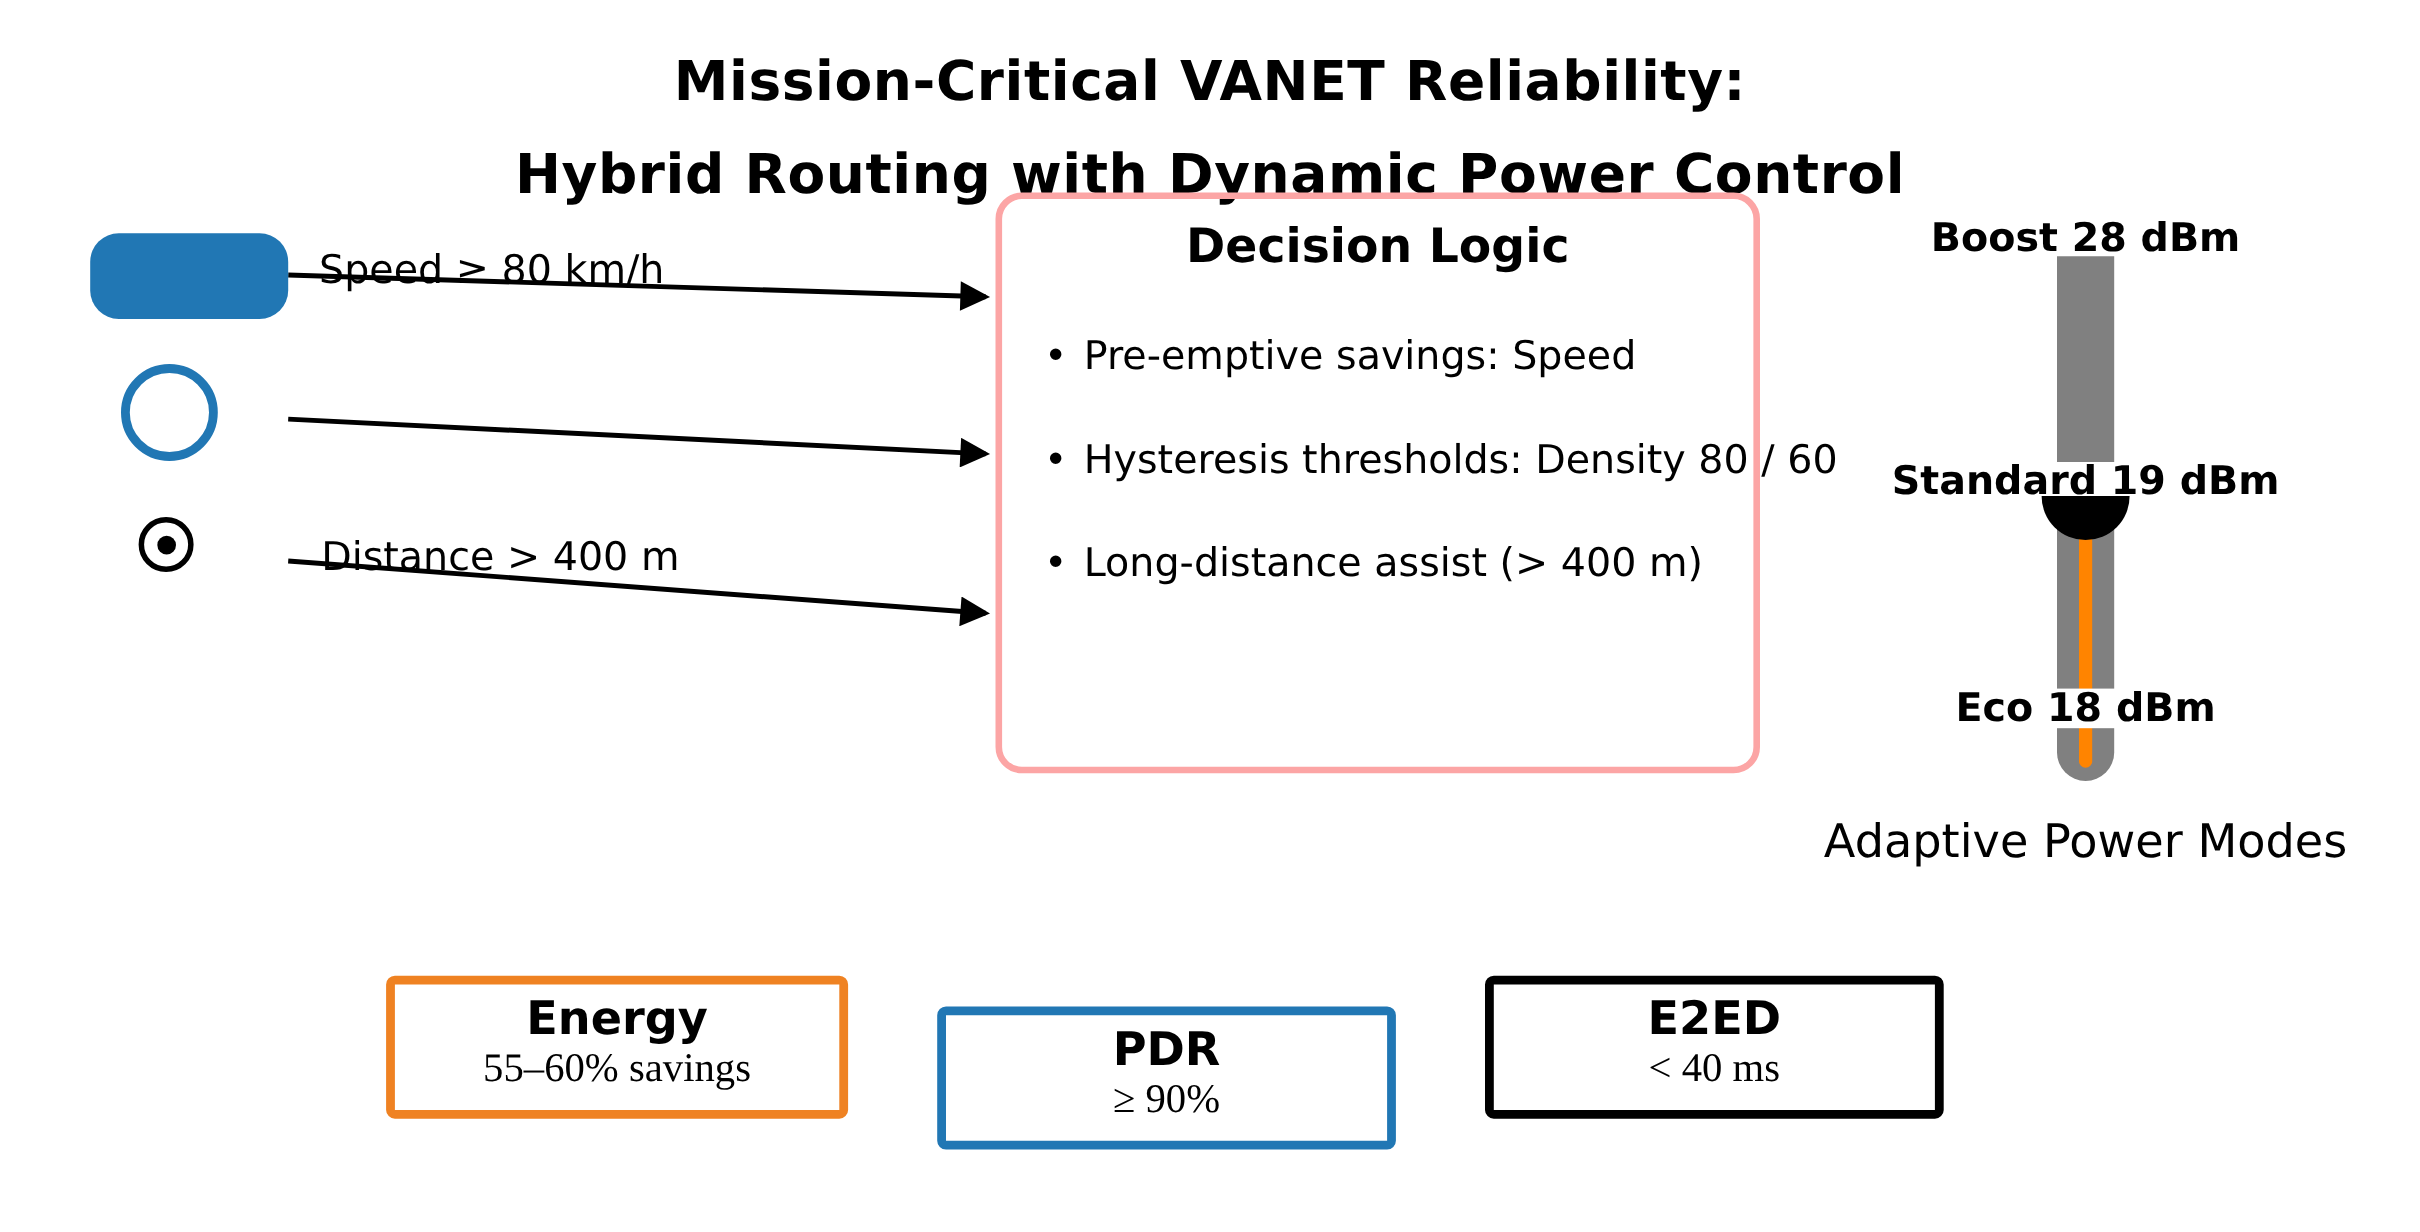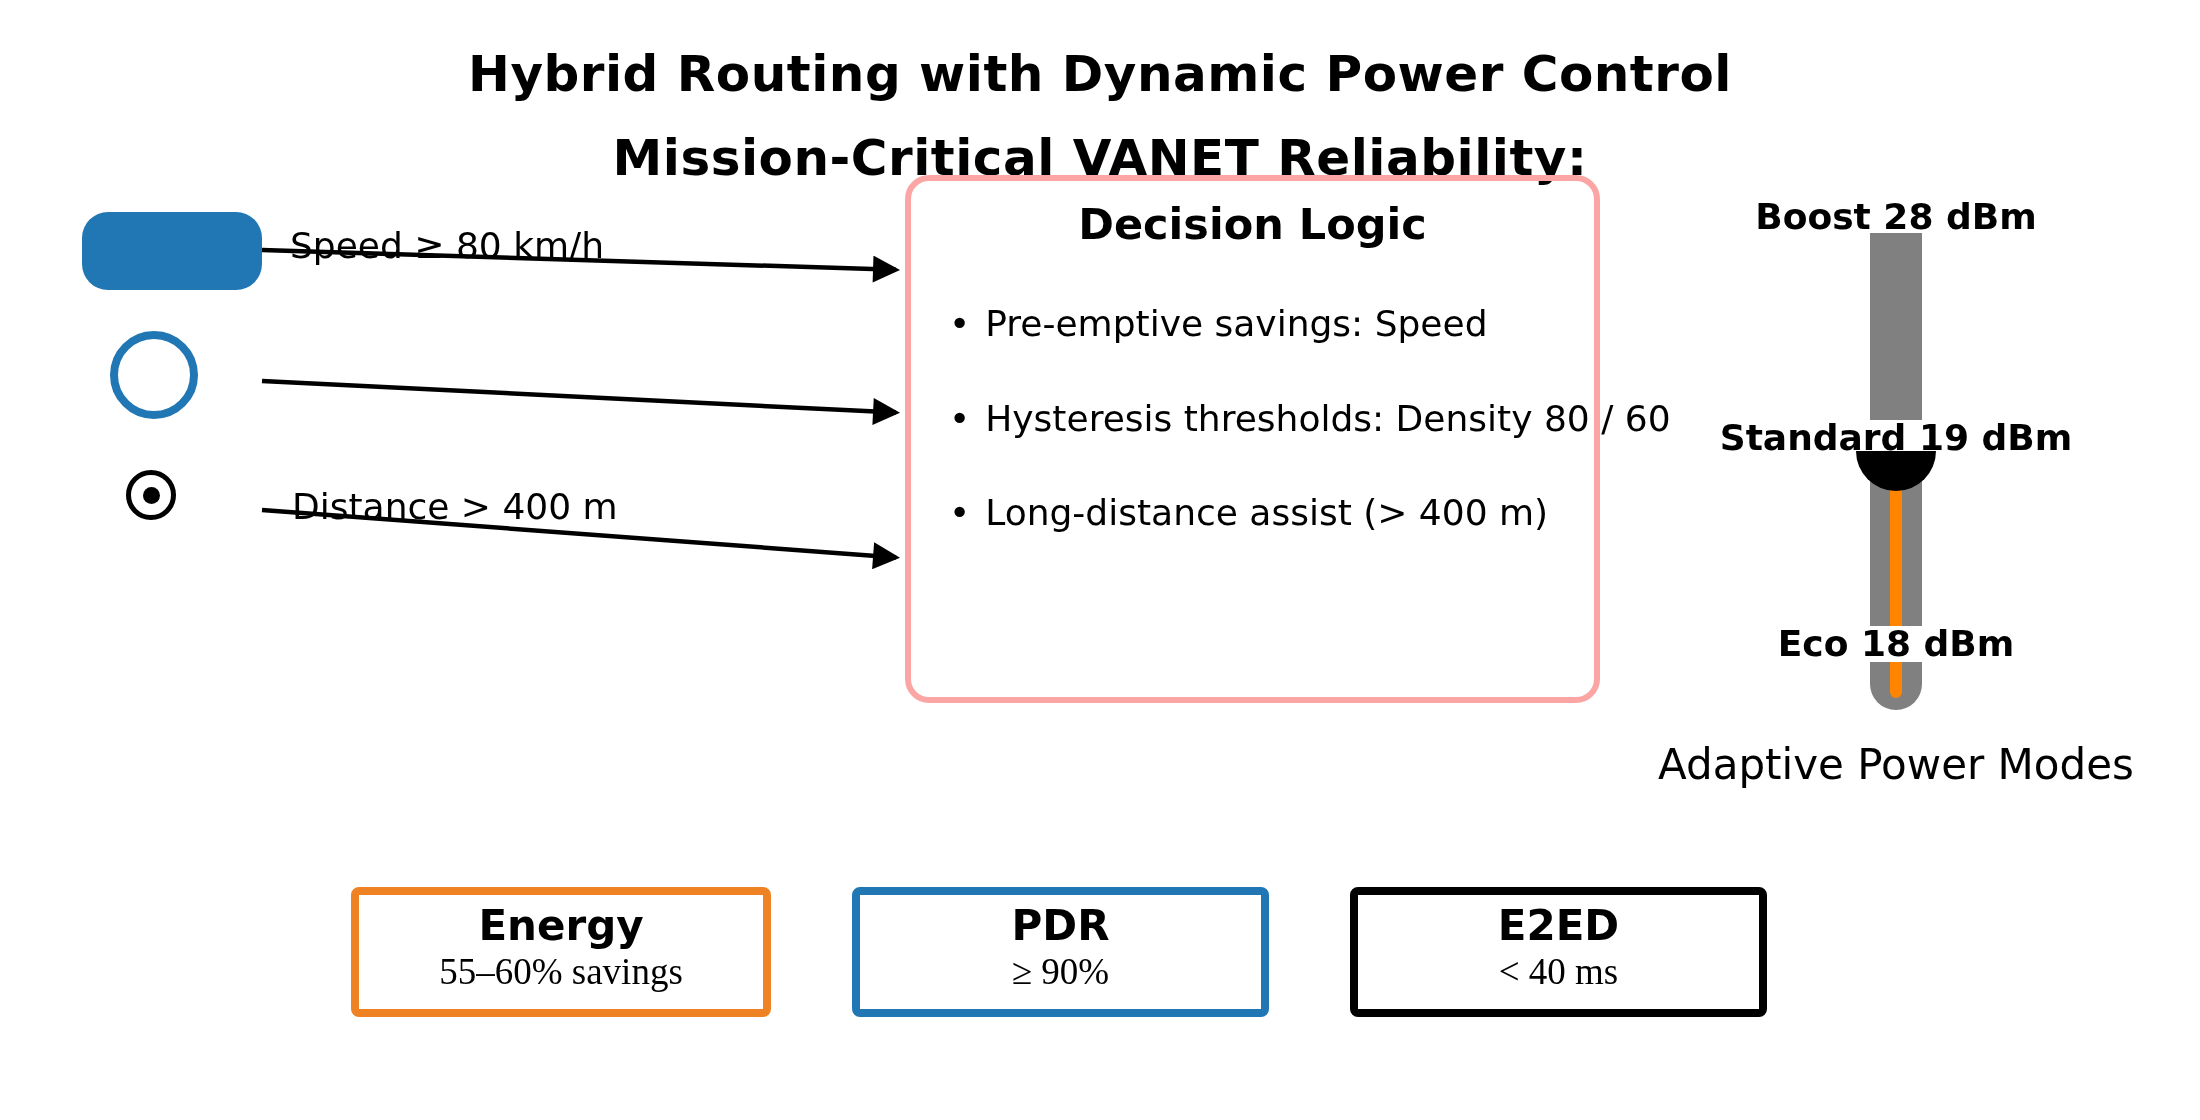--- a/index.html
+++ b/index.html
@@ -133,33 +133,33 @@
   
   .metric-card {
     position: absolute; top: 887px; height: 130px;
     border: 8px solid #000;
     border-radius: 8px;
     box-sizing: border-box;
     text-align: center;
     background: #fff;
   }
   #card-energy { left: 351px;  width: 420px; }
-  #card-pdr    { left: 852px;  width: 417px; }
+  #card-pdr    { left: 852px;  width: 417px; margin-top: 28px; }
   #card-e2ed   { left: 1350px; width: 417px; }
   .metric-title { margin-top: 10px; font-size: 42px; font-weight: bold; line-height: 1; }
   .metric-value { margin-top: 6px;  font-size: 37px; line-height: 1; font-family: Liberation Serif, serif; }
 </style>
 </head>
 <body>
 
 <div class="canvas">
 
   <div class="title">
+    <div>Mission-Critical VANET Reliability:</div>
     <div>Hybrid Routing with Dynamic Power Control</div>
-    <div>Mission-Critical VANET Reliability:</div>
   </div>
 
   <svg class="arrows" viewBox="0 0 2200 1120">
     <defs>
       <marker id="ah" viewBox="0 0 10 10" refX="8.5" refY="5" markerWidth="7" markerHeight="6" orient="auto">
         <path class="ah" d="M 0 0 L 10 5 L 0 10 z"></path>
       </marker>
     </defs>
     <line x1="262" y1="250" x2="896" y2="269.8" marker-end="url(#ah)"></line>
     <line x1="262" y1="381" x2="896" y2="412.6" marker-end="url(#ah)"></line>

